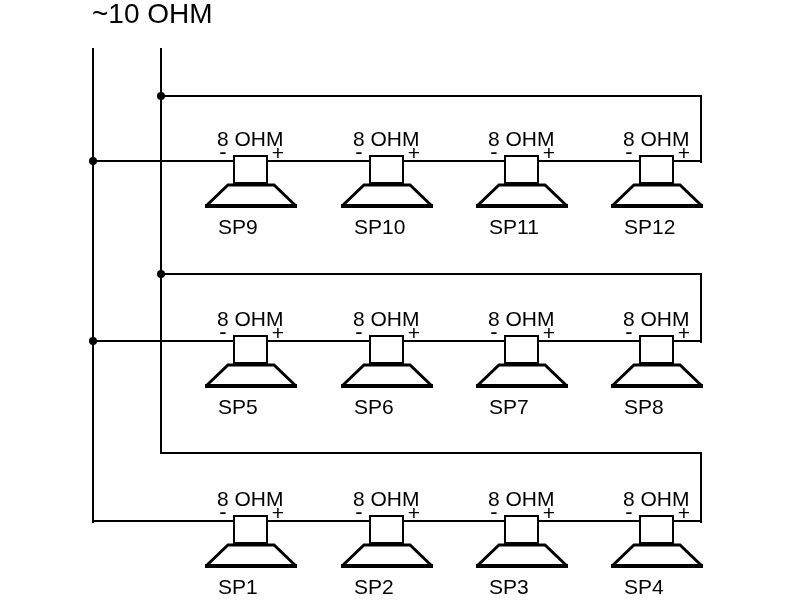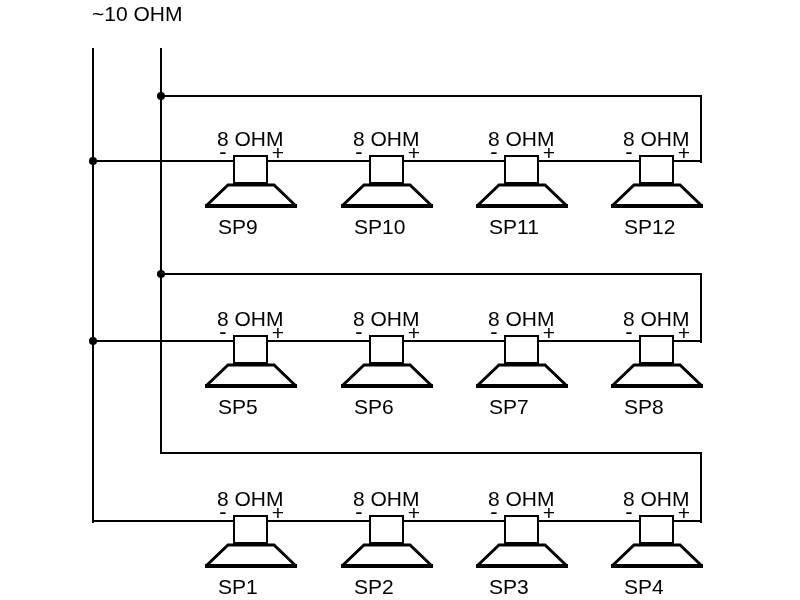--- a/index.html
+++ b/index.html
@@ -7,21 +7,21 @@
     width:800px;height:600px;
     background:#ffffff;
     font-family:"Liberation Sans", sans-serif;
     color:#000;
     overflow:hidden;
   }
   #diagram{position:relative;width:800px;height:600px;background:#ffffff;}
 
   .title{
     position:absolute;left:92px;top:0px;
-    font-size:21px;line-height:28px;color:#000;white-space:nowrap;
+    font-size:28px;line-height:28px;color:#000;white-space:nowrap;
   }
 
   
   .wire{position:absolute;background:#000;z-index:1;}
   .dot{position:absolute;width:8px;height:8px;border-radius:50%;background:#000;z-index:2;}
 
   
   .speaker{position:absolute;width:92px;height:112px;z-index:3;}
   .ohm{
     position:absolute;left:12px;top:-2px;

